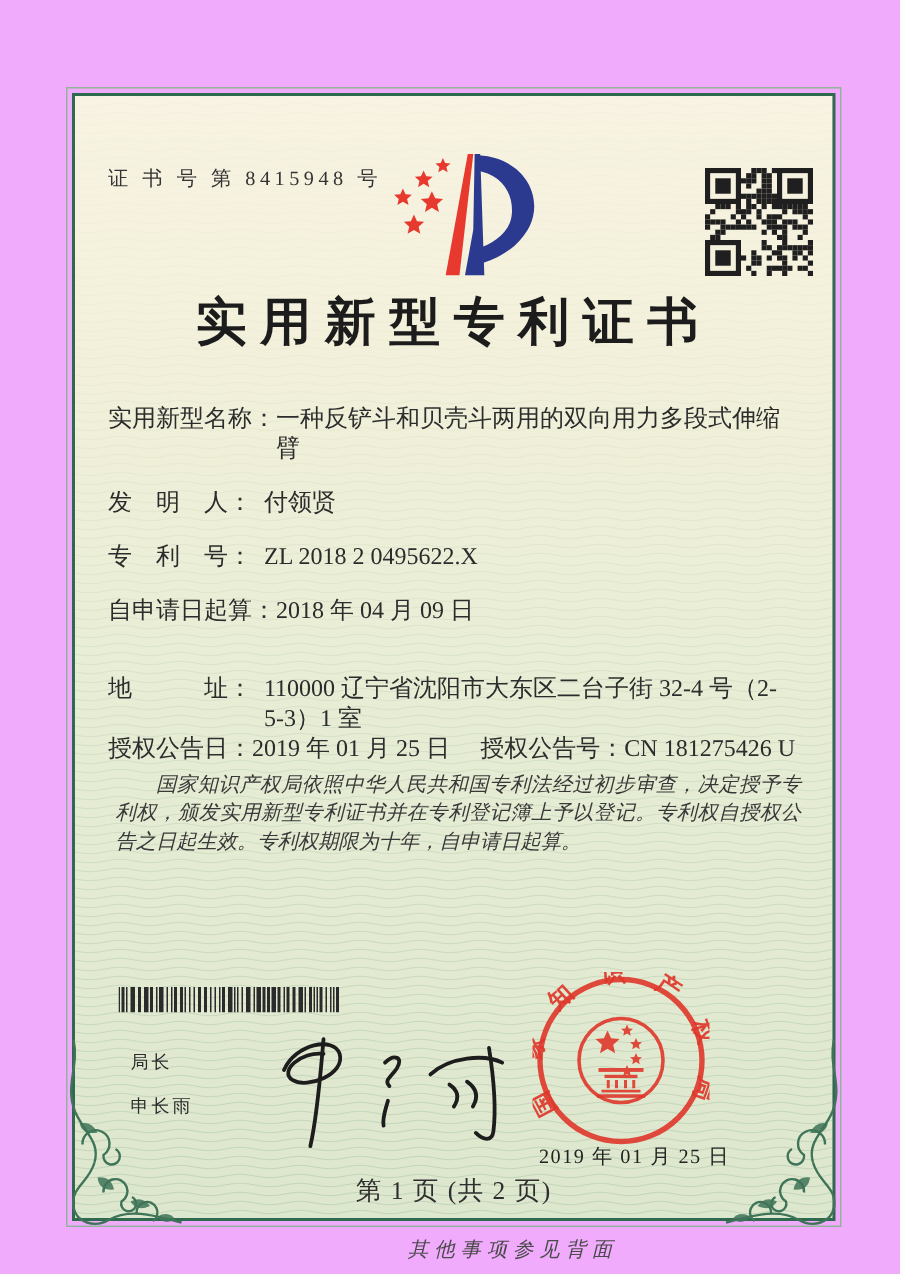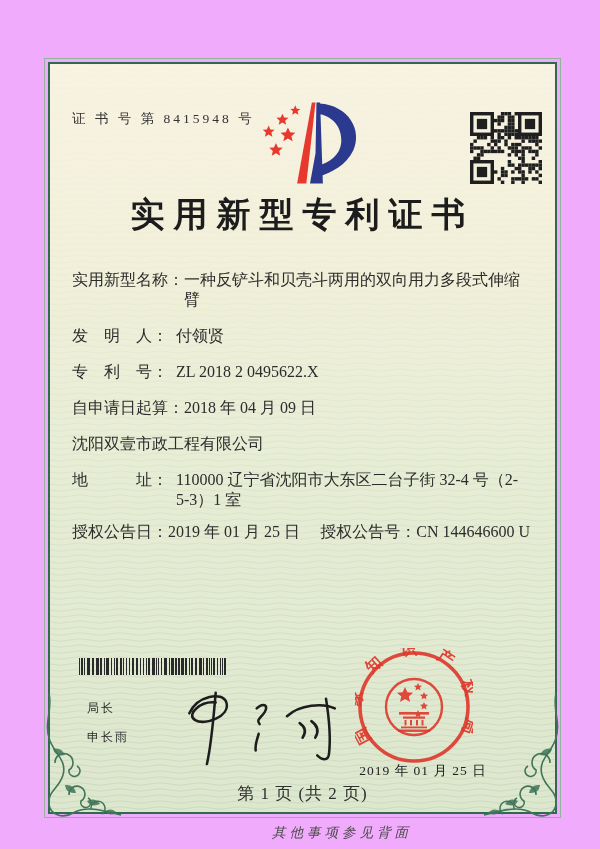--- a/index.html
+++ b/index.html
@@ -23,21 +23,21 @@
   .qr { position:absolute; left:420px; top:48px; }
   .title {
     position:absolute; top:128px; left:0; width:100%;
     text-align:center; font-size:34px; font-weight:700;
     letter-spacing:9px; color:#1c1c1c; white-space:nowrap;
   }
   .fields { position:absolute; left:22px; top:206px; width:458px; font-size:16px; color:#2c2c2c; }
   .frow { display:flex; line-height:20px; margin-bottom:16px; }
   .flabel { flex:0 0 104px; white-space:nowrap; }
   .fvalue { flex:1; }
-  .frow-addr { margin-bottom:12px; }
+  .frow-addr { margin-bottom:0; }
   .frow-grant { display:flex; line-height:20px; }
   .gpair { display:flex; white-space:nowrap; }
   .gpair-date { width:258px;text-align:right; }
   .paras {
     position:absolute; left:27px; top:449px; width:457px;
     font-size:13.5px; line-height:19px; color:#383838;
     font-style:italic; text-align:justify;
   }
   .paras p { text-indent:2em; }
   .barcode { position:absolute; left:29px; top:594px; }
@@ -390,39 +390,39 @@
       </div>
       <div class="frow">
         <span class="flabel">专　利　号：</span>
         <span class="fvalue">ZL 2018 2 0495622.X</span>
       </div>
       <div class="frow">
         <span class="flabel">自申请日起算：</span>
         <span class="fvalue">2018 年 04 月 09 日</span>
       </div>
       <div class="frow">
-        <span class="fvalue">沈阳双壹市政工程有限公司</span>
       </div>
       <div class="frow frow-addr">
         <span class="flabel">地　　　址：</span>
         <span class="fvalue" style="max-width:345px">110000 辽宁省沈阳市大东区二台子街 32-4 号（2-5-3）1 室</span>
       </div>
       <div class="frow-grant">
         <span class="gpair gpair-date">
           <span>授权公告日：</span>
           <span>2019 年 01 月 25 日</span>
         </span>
         <span class="gpair">
           <span>授权公告号：</span>
-          <span>CN 144646600 U</span>
+          <span>CN 181275426 U</span>
         </span>
       </div>
     </div>
 
     <div class="paras">
+      <p>国家知识产权局依照中华人民共和国专利法经过初步审查，决定授予专利权，颁发实用新型专利证书并在专利登记簿上予以登记。专利权自授权公告之日起生效。专利权期限为十年，自申请日起算。</p>
     </div>
 
     <svg class="barcode" id="barcode" width="150" height="17">
         <rect x="0" y="0" width="1" height="17" fill="#2a2a2a"></rect>
         <rect x="2" y="0" width="2" height="17" fill="#2a2a2a"></rect>
         <rect x="5" y="0" width="1" height="17" fill="#2a2a2a"></rect>
         <rect x="8" y="0" width="3" height="17" fill="#2a2a2a"></rect>
         <rect x="13" y="0" width="2" height="17" fill="#2a2a2a"></rect>
         <rect x="17" y="0" width="3" height="17" fill="#2a2a2a"></rect>
         <rect x="21" y="0" width="2" height="17" fill="#2a2a2a"></rect>

